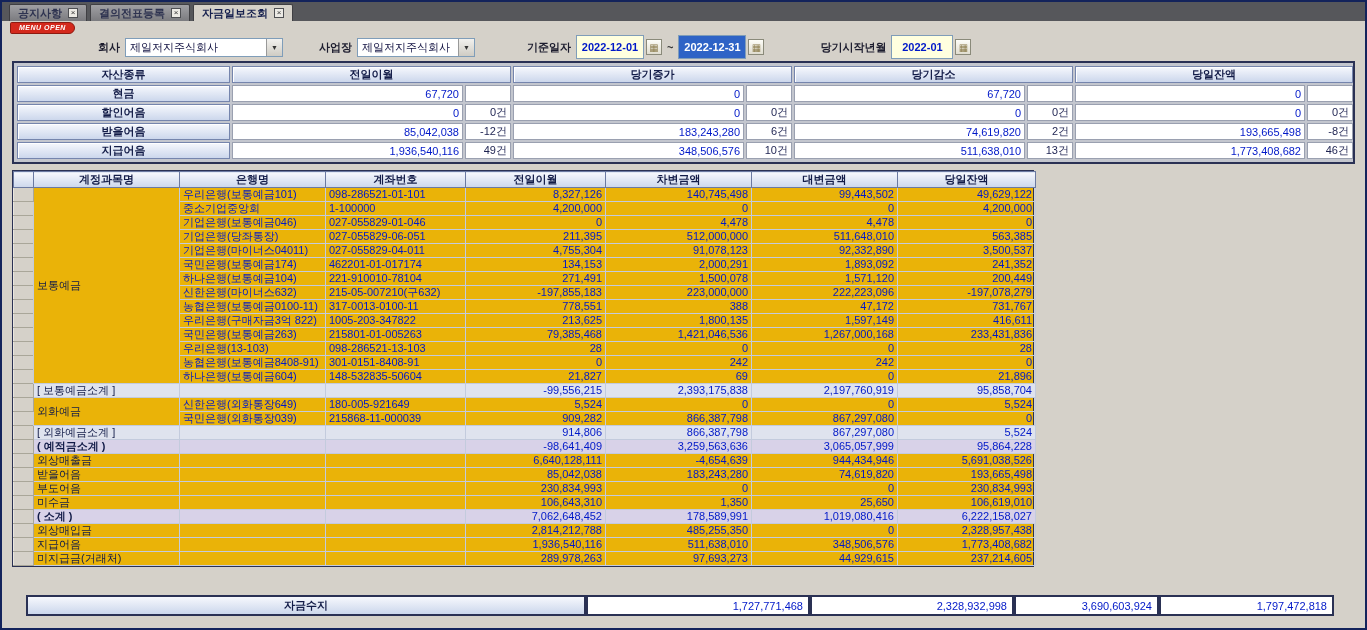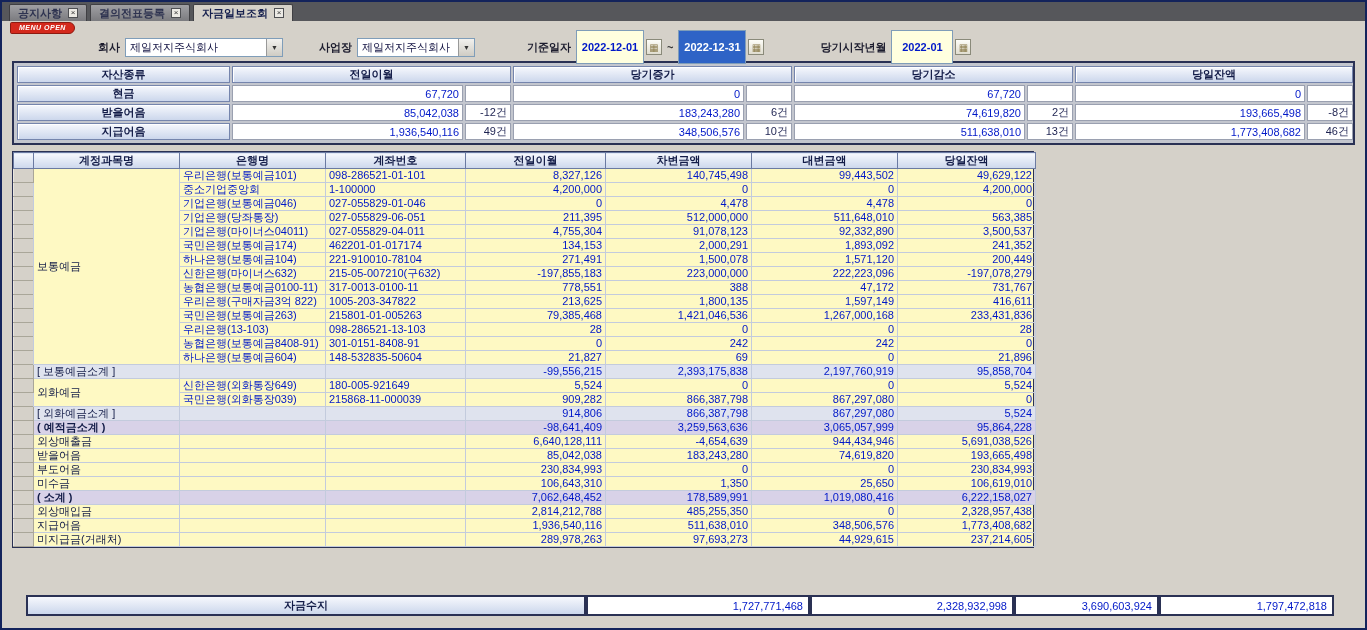--- a/index.html
+++ b/index.html
@@ -23,39 +23,39 @@
 
   
   .filterbar { height:26px; display:flex; align-items:center; font-size:11px; color:#1c1c2e;margin-left:24px; }
   .flabel { font-weight:bold; margin-right:5px; white-space:nowrap; }
   .ml-company { margin-left:72px; } .ml-site { margin-left:36px; } .ml-date { margin-left:52px; } .ml-period { margin-left:56px; }
   .combo { display:flex; height:19px; border:1px solid #7f9db9; background:#fff; align-items:center; }
   .combo .val { padding:0 4px; color:#101040; flex:1; white-space:nowrap; }
   .combo .arrow { width:16px; align-self:stretch; background:linear-gradient(#f2f1ee,#cfccc4); border-left:1px solid #999;
                   font-size:7px; display:flex; align-items:center; justify-content:center; color:#333; }
   .w-company { width:158px; } .w-site { width:118px; }
-  .dateinput { height:34px; border:1px solid #7f9db9; background:#ffffdf; color:#0018c8; font-size:11px; font-weight:bold;
+  .dateinput { height:24px; border:1px solid #7f9db9; background:#ffffdf; color:#0018c8; font-size:11px; font-weight:bold;
                display:flex; align-items:center; justify-content:center; width:68px; }
   .dateinput.selected { background:#2e63c6; color:#fff; }
   .dateinput.period { width:62px; }
   .calbtn { width:16px; height:16px; margin-left:2px; border:1px solid #8a8a7a; background:linear-gradient(#fdfdf8,#e0ddd0);
             display:flex; align-items:center; justify-content:center; font-size:10px; color:#8a7a4a; }
   .rangesep { margin:0 5px; font-weight:bold; color:#333; }
 
   
   .summary { margin:1px 10px 0 10px; border:2px solid #2a3154; background:#c3c6ce; padding:1px; }
   .summary table { border-collapse:separate; border-spacing:2px; width:100%; table-layout:fixed; }
   .summary td { height:15px; font-size:11px; padding:0 3px; white-space:nowrap; overflow:hidden; }
   .hcell { background:linear-gradient(#f6f8fd,#ccd7ec); border:1px solid #7585ad; box-shadow:inset 1px 1px 0 #fff;
            text-align:center; color:#131c48; font-weight:bold; }
   .summary .amt { background:#fff; border:1px solid #9aa0b0; text-align:right; color:#0018c8; }
   .summary .cnt { background:#fff; border:1px solid #9aa0b0; text-align:right; color:#1d2250; }
 
   
-  .detail { margin:6px 0 0 10px; width:1022px; border:1px solid #2a3154; background:#fef9c3; }
+  .detail { margin:6px 0 0 10px; width:1022px; border:1px solid #2a3154; background:#eab308; }
   .detail table { border-collapse:collapse; width:100%; table-layout:fixed; }
   .detail th { height:16px; background:linear-gradient(#f6f8fd,#ccd7ec); border:1px solid #6b7aa2; font-size:11px;
                color:#131c48; font-weight:bold; padding:0; white-space:nowrap; overflow:hidden; }
   .detail td { height:14px; line-height:13px; font-size:11px; border:1px solid #c3cbdd; padding:0 3px; white-space:nowrap;
                overflow:hidden; color:#0018c8; }
   .detail td.ind { background:#d5d1c9; border:1px solid #a9a699; border-top-color:#e9e6df; border-left-color:#e9e6df; }
   .detail td.group { color:#131c48; vertical-align:middle; text-align:left; }
   .detail td.bank, .detail td.acct { text-align:left; }
   .detail td.name { color:#131c48; text-align:left;margin-left:32px; }
   .detail td.num { text-align:right; }
@@ -148,20 +148,31 @@
             <td class="amt">67,720</td>
             <td class="cnt"></td>
             <td class="amt">0</td>
             <td class="cnt"></td>
             <td class="amt">67,720</td>
             <td class="cnt"></td>
             <td class="amt">0</td>
             <td class="cnt"></td>
           </tr>
           <tr>
+            <td class="hcell">할인어음</td>
+            <td class="amt">0</td>
+            <td class="cnt">0건</td>
+            <td class="amt">0</td>
+            <td class="cnt">0건</td>
+            <td class="amt">0</td>
+            <td class="cnt">0건</td>
+            <td class="amt">0</td>
+            <td class="cnt">0건</td>
+          </tr>
+          <tr>
             <td class="hcell">받을어음</td>
             <td class="amt">85,042,038</td>
             <td class="cnt">-12건</td>
             <td class="amt">183,243,280</td>
             <td class="cnt">6건</td>
             <td class="amt">74,619,820</td>
             <td class="cnt">2건</td>
             <td class="amt">193,665,498</td>
             <td class="cnt">-8건</td>
           </tr>

